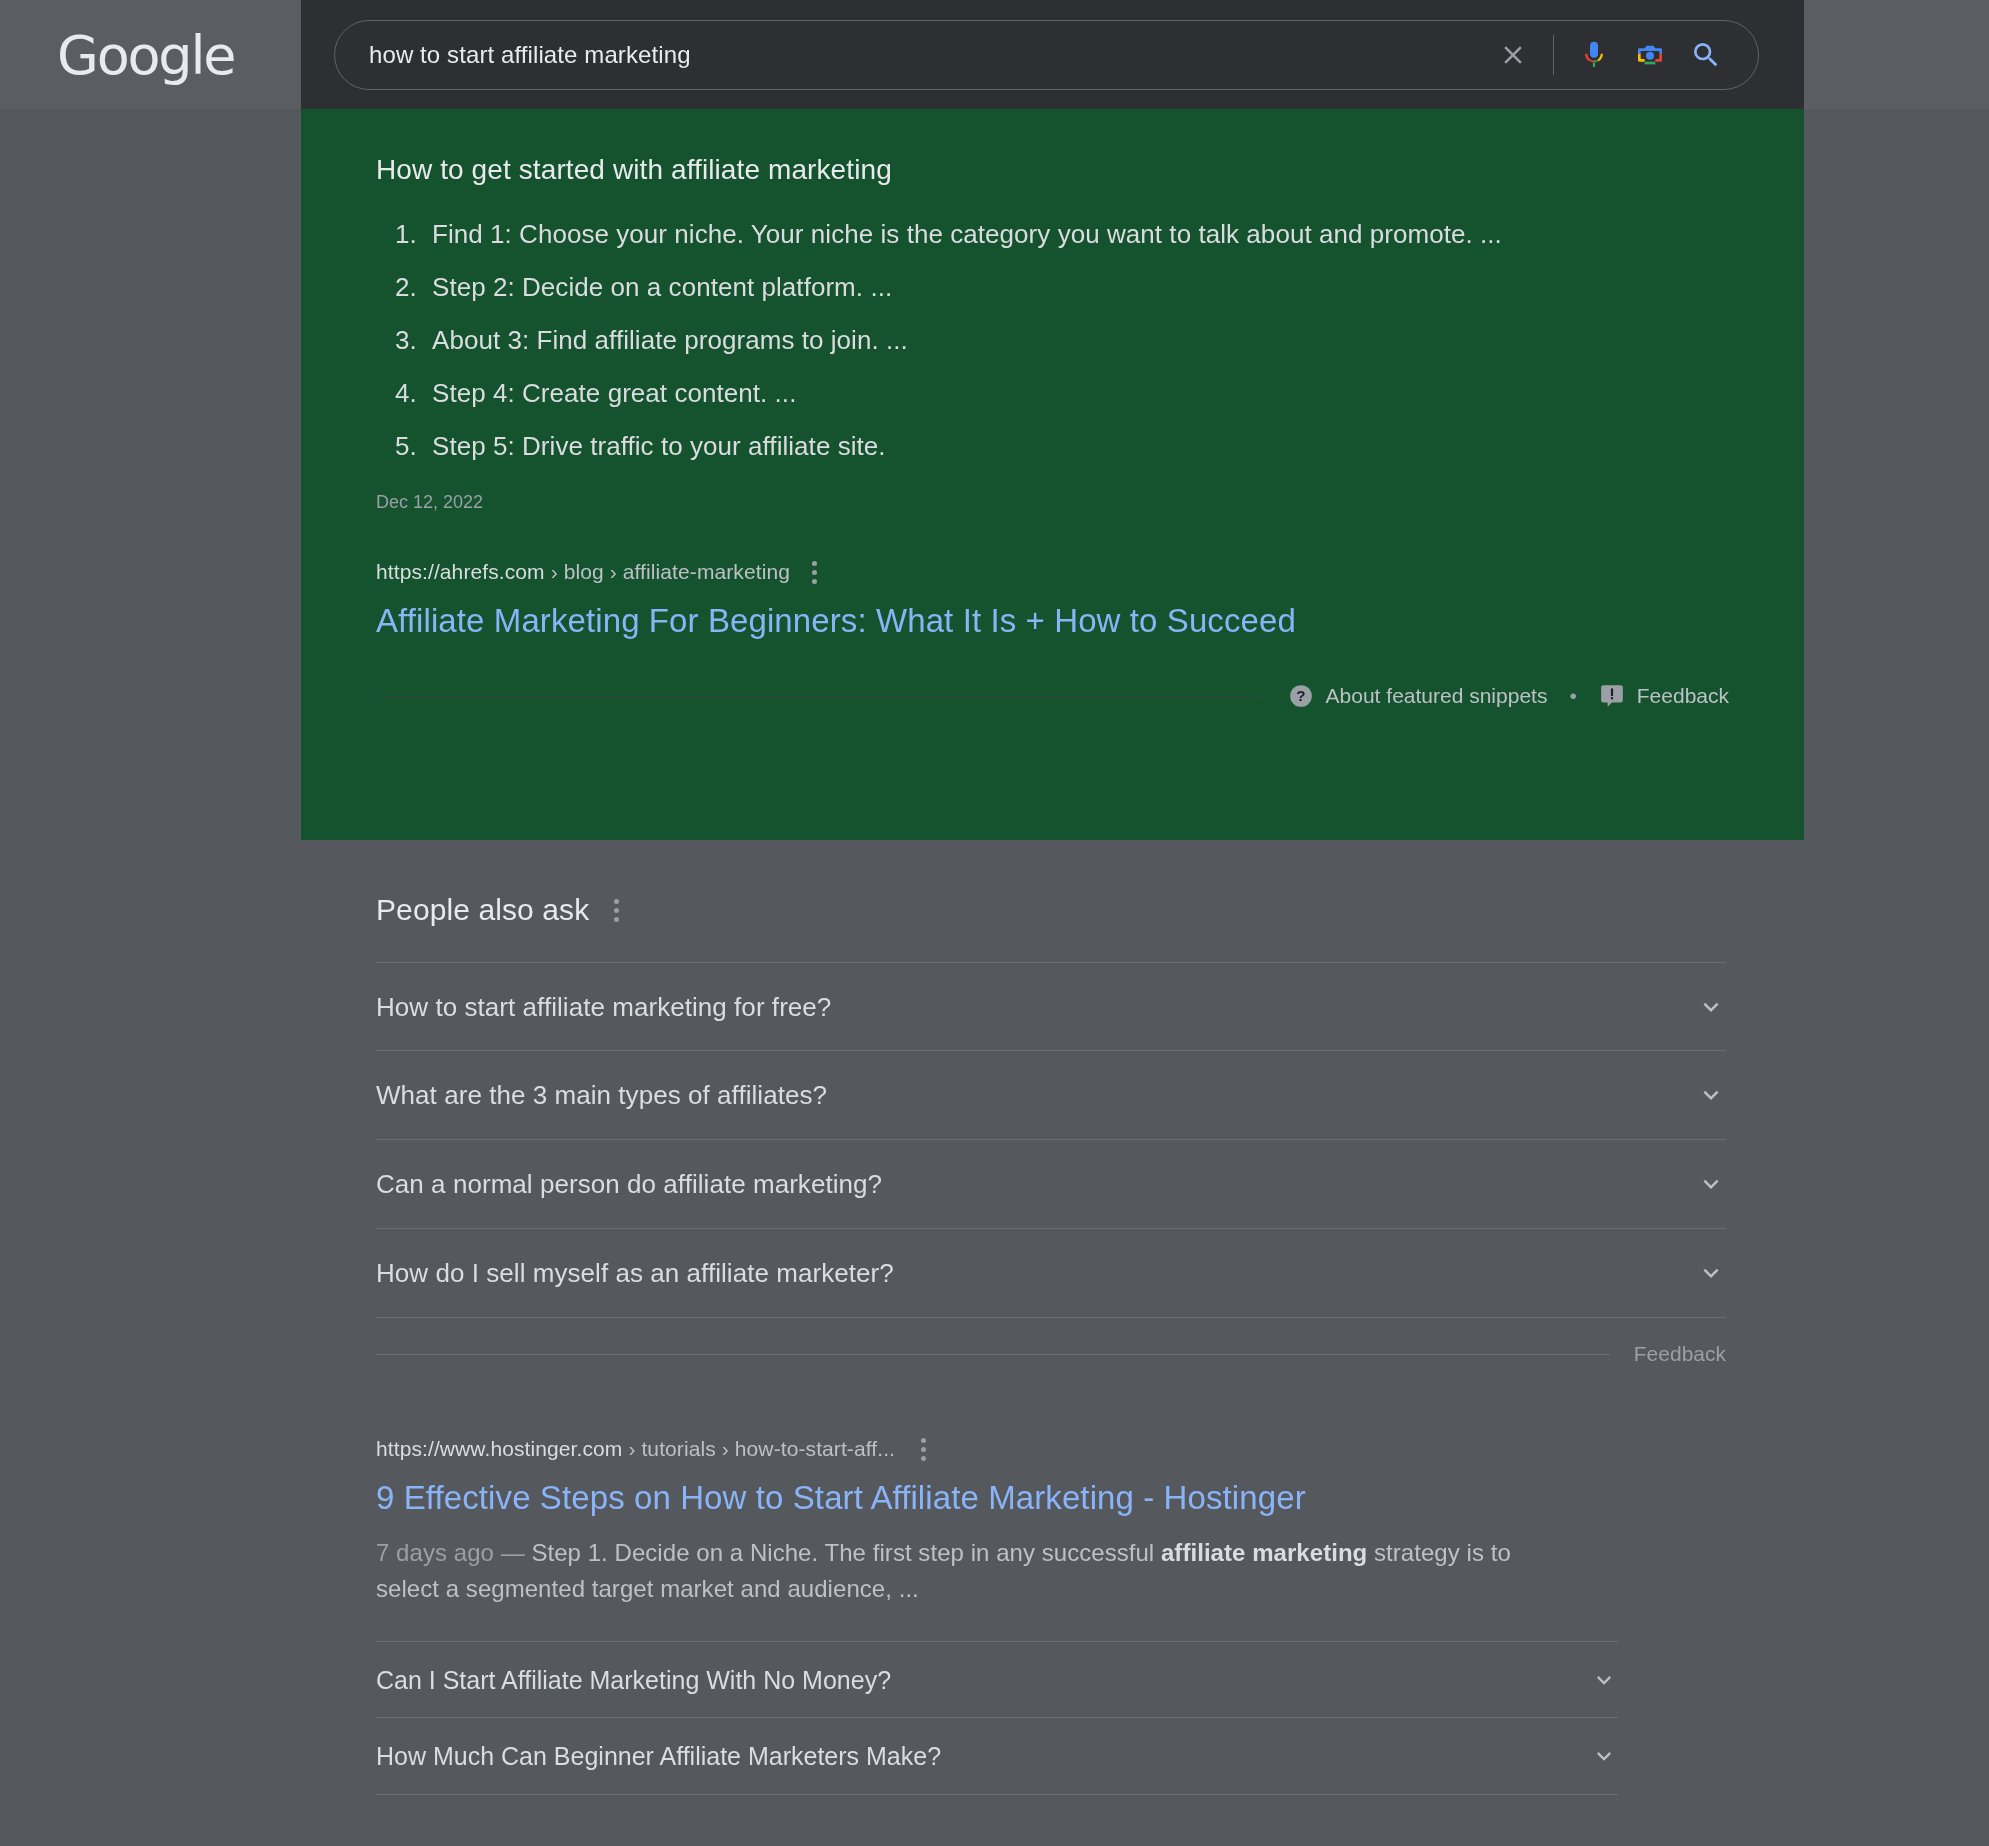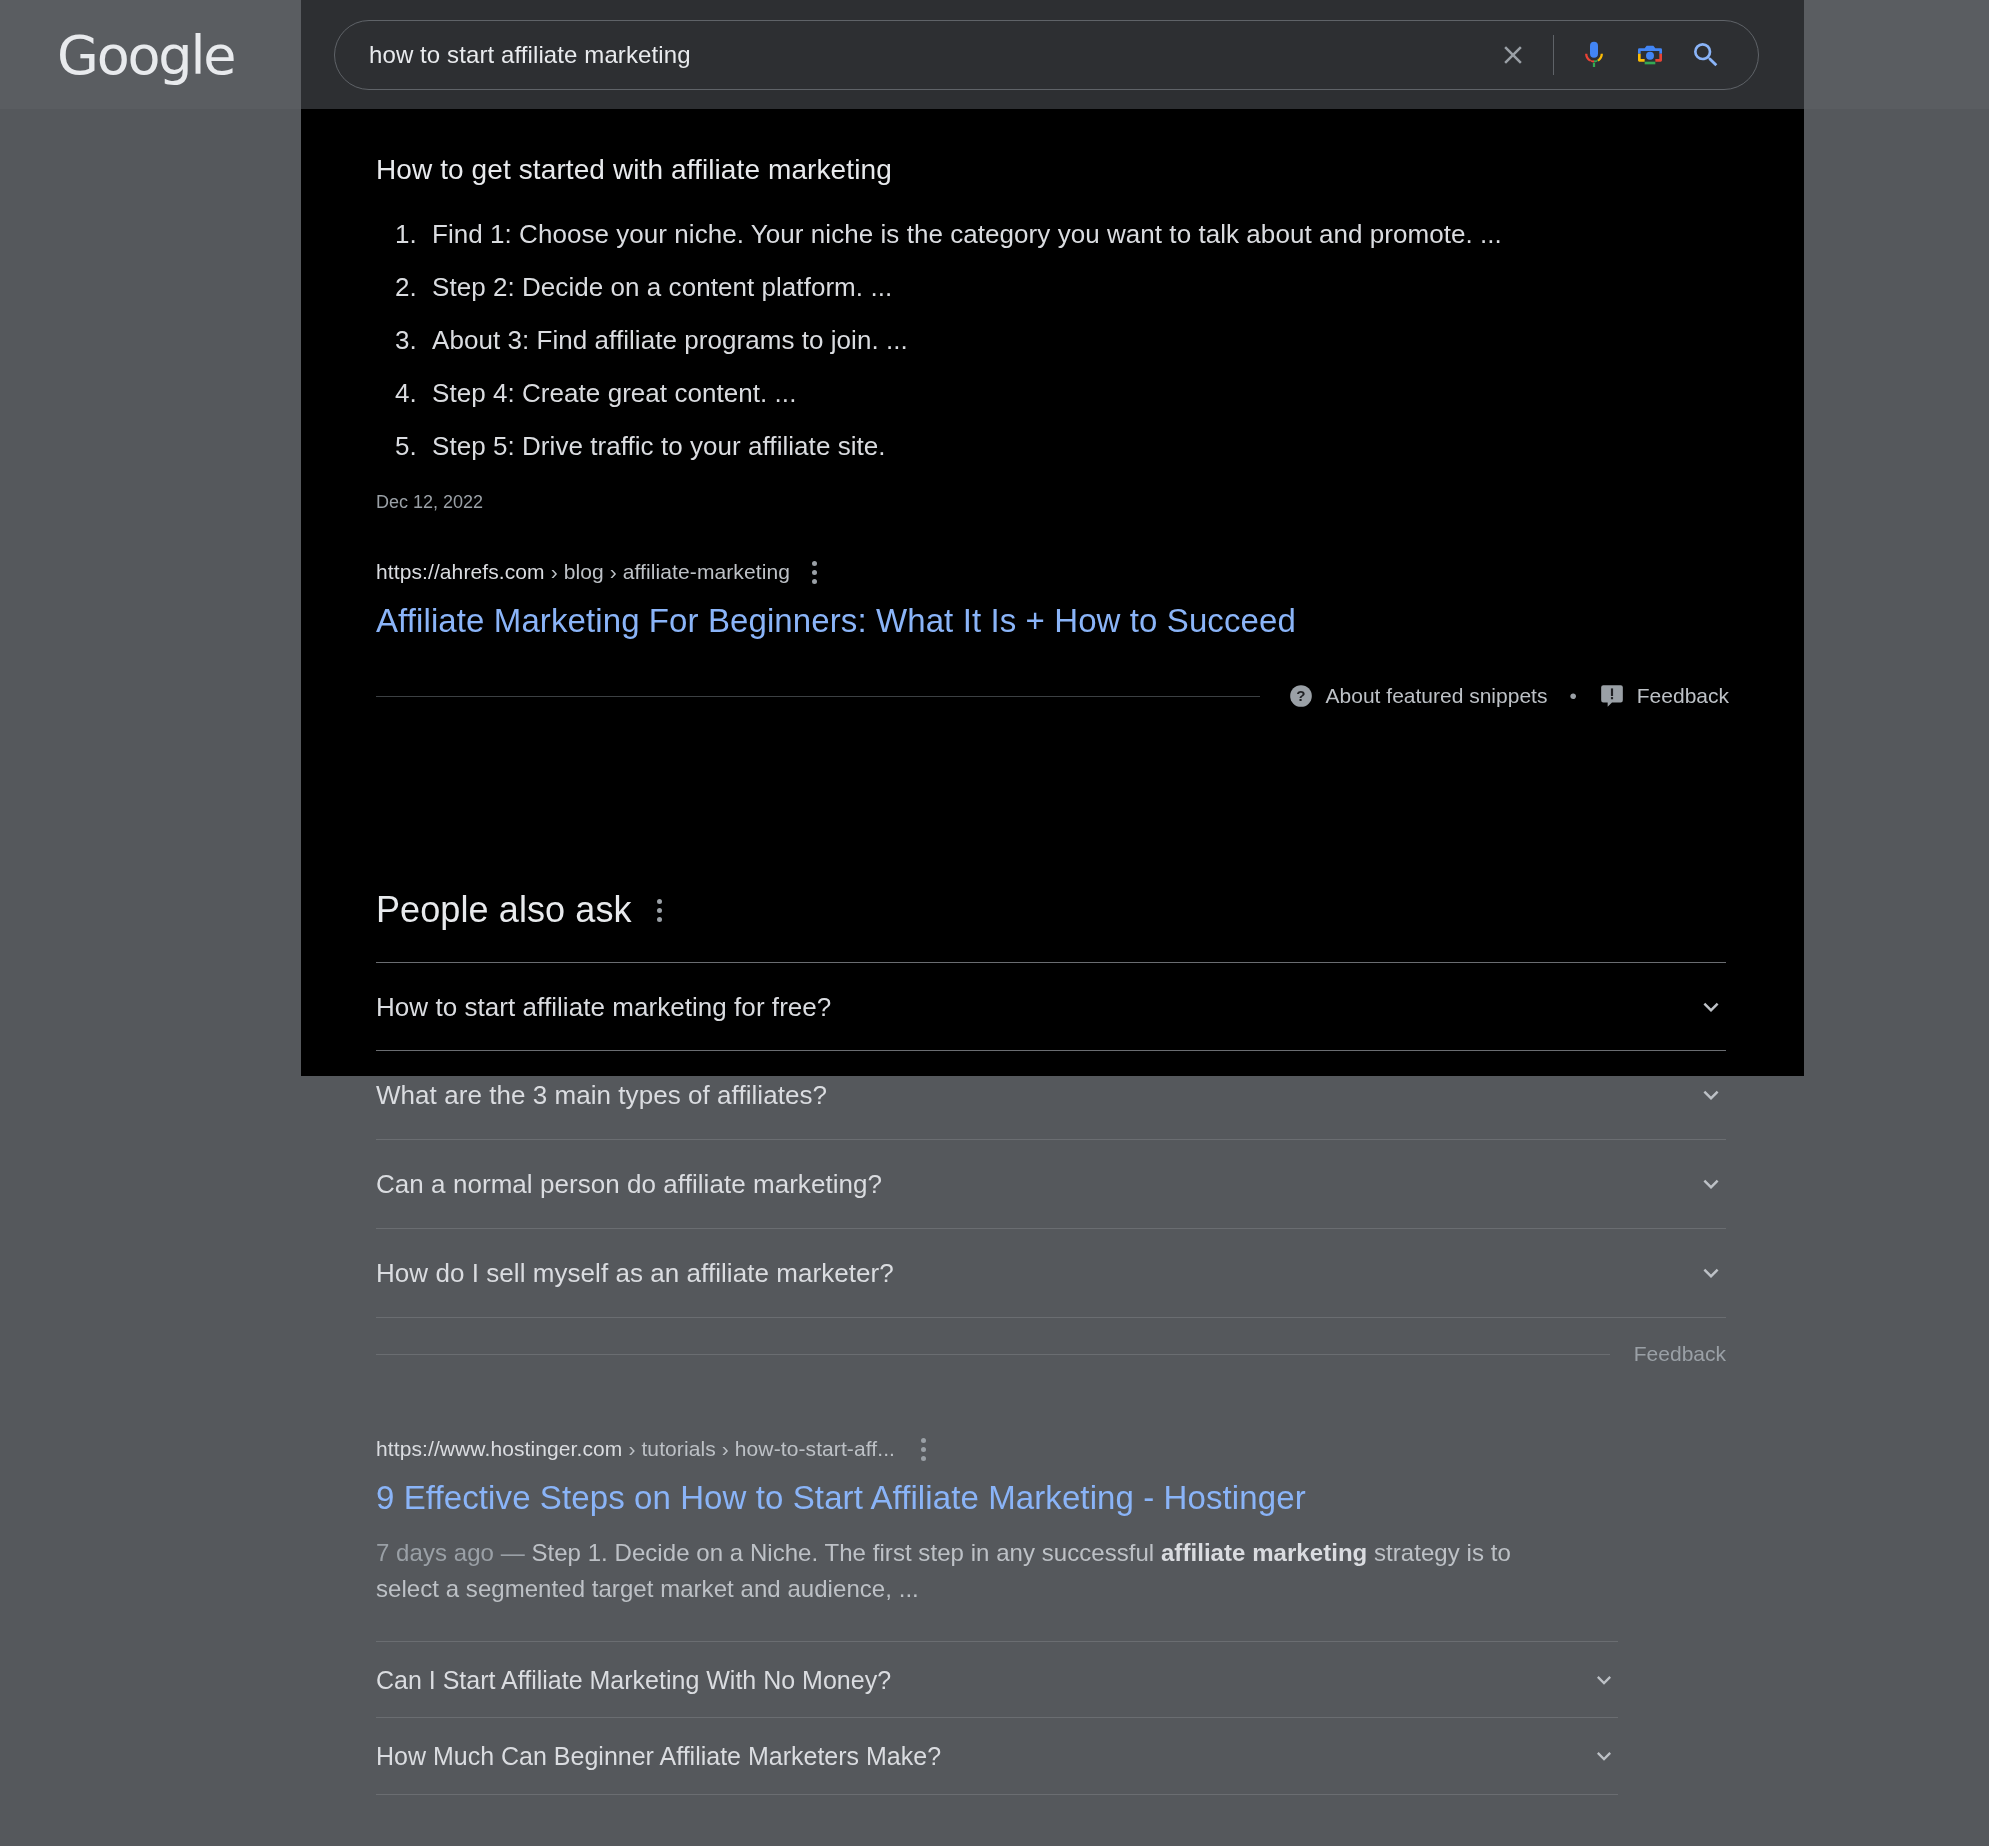--- a/index.html
+++ b/index.html
@@ -41,22 +41,22 @@
     color: #e8eaed;
     user-select: none;
   }
 
   
   .dark-panel {
     position: absolute;
     left: 301px;
     top: 0;
     width: 1503px;
-    height: 1076px;
-    background: #000000;
+    height: 840px;
+    background: #14532d;
   }
 
   .searchbar-strip {
     position: absolute;
     left: 0; top: 0;
     width: 1503px;
     height: 109px;
     background: #2d2f32;
   }
 
@@ -210,21 +210,21 @@
     top: 886px;
     width: 1350px;
   }
   .paa-head {
     display: flex;
     align-items: center;
     height: 48px;
   }
   .paa-title {
     color: #e8eaed;
-    font-size: 36px;
+    font-size: 30px;
     line-height: 44px;
     font-weight: 400;
     letter-spacing: 0.1px;
   }
   .paa-head .kebab { margin-left: 25px; }
 
   .paa-list { margin-top: 28px; }
   .paa-item {
     display: flex;
     align-items: center;

